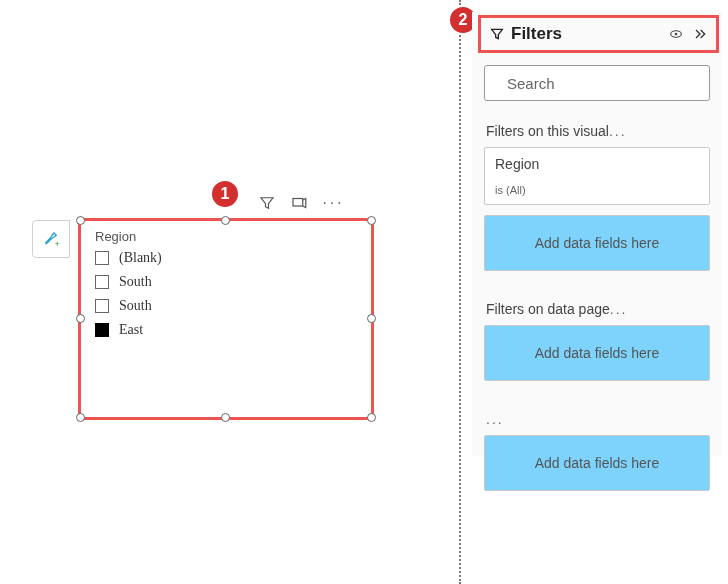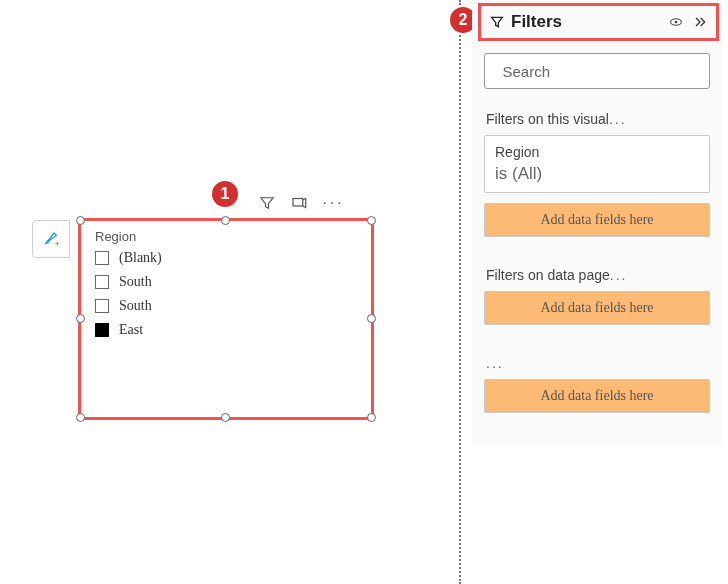--- a/index.html
+++ b/index.html
@@ -75,21 +75,21 @@
     .badge2 { left: 448px; top: 5px; }
 
     
     .divider {
       position: absolute; left: 459px; top: 0; width: 0; height: 584px;
       border-left: 2px dotted #777;
     }
 
     
     .pane {
-      position: absolute; left: 472px; top: 0; width: 250px; height: 444px;
+      position: absolute; left: 472px; top: 12px; width: 250px; height: 444px;
       background: #fafafa; padding-bottom: 20px;
     }
     .pane-header {
       border: 3px solid #ef5350;
       margin: 3px 3px 0 6px; height: 38px;
       display: flex; align-items: center; padding: 0 8px;
       background: #fafafa;
     }
     .pane-title {
       font-size: 17px; font-weight: 600; color: #222; margin-left: 6px;
@@ -97,46 +97,44 @@
     }
     .chev {
       font-size: 15px; color: #444; margin-left: 8px; cursor: pointer;
     }
 
     .search-wrap { padding: 12px 12px 8px; }
     .search-box {
       border: 1px solid #999; border-radius: 3px; height: 36px;
       display: flex; align-items: center; gap: 10px; padding: 0 12px;
       background: #fff;
-      justify-content: center;
     }
     .search-input {
       border: none; outline: none; font-size: 15px; color: #333; flex: 1;
       background: transparent;
     }
     .search-input::placeholder { color: #666; }
 
     .section { padding: 4px 12px 0; }
     .section-head {
       display: flex; align-items: center; 
       font-size: 14px; color: #444; padding: 10px 2px 8px;
     }
     .more { cursor: pointer; font-size: 14px; letter-spacing: 2px; color: #666; }
     .card {
       border: 1px solid #c9c9c9; border-radius: 2px;
       padding: 8px 10px; margin-bottom: 10px; background: #fff;
       font-size: 14px; color: #444;
     }
-    .card .sub { font-size: 17px; color: #666; margin-top: 4px; }
+    .card .sub { font-size: 11px; color: #666; margin-top: 12px; }
     .dropzone {
       border: 1px solid #c9c9c9; border-radius: 2px;
-      padding: 8px 10px; text-align: center;
-      font-size: 14px; color: #555; background: #fdba74;
+      padding: 19px 10px; text-align: center;
+      font-size: 14px; color: #555; background: #7dd3fc;
       margin-bottom: 16px;
-      font-family: Liberation Serif, serif;
     }
 
     svg { display: block; }
     .icon16 { width: 16px; height: 16px; }
     .icon18 { width: 18px; height: 18px; }
   </style>
 </head>
 <body>
 
 <div class="canvas">

